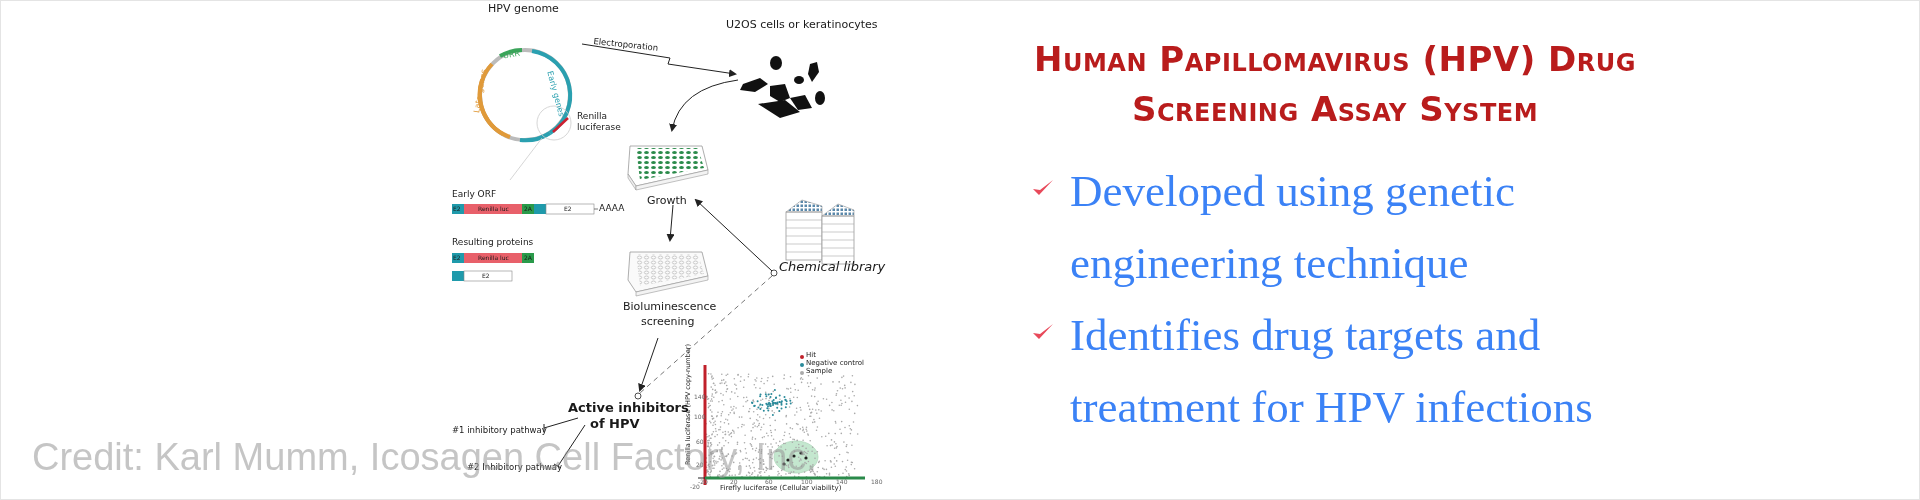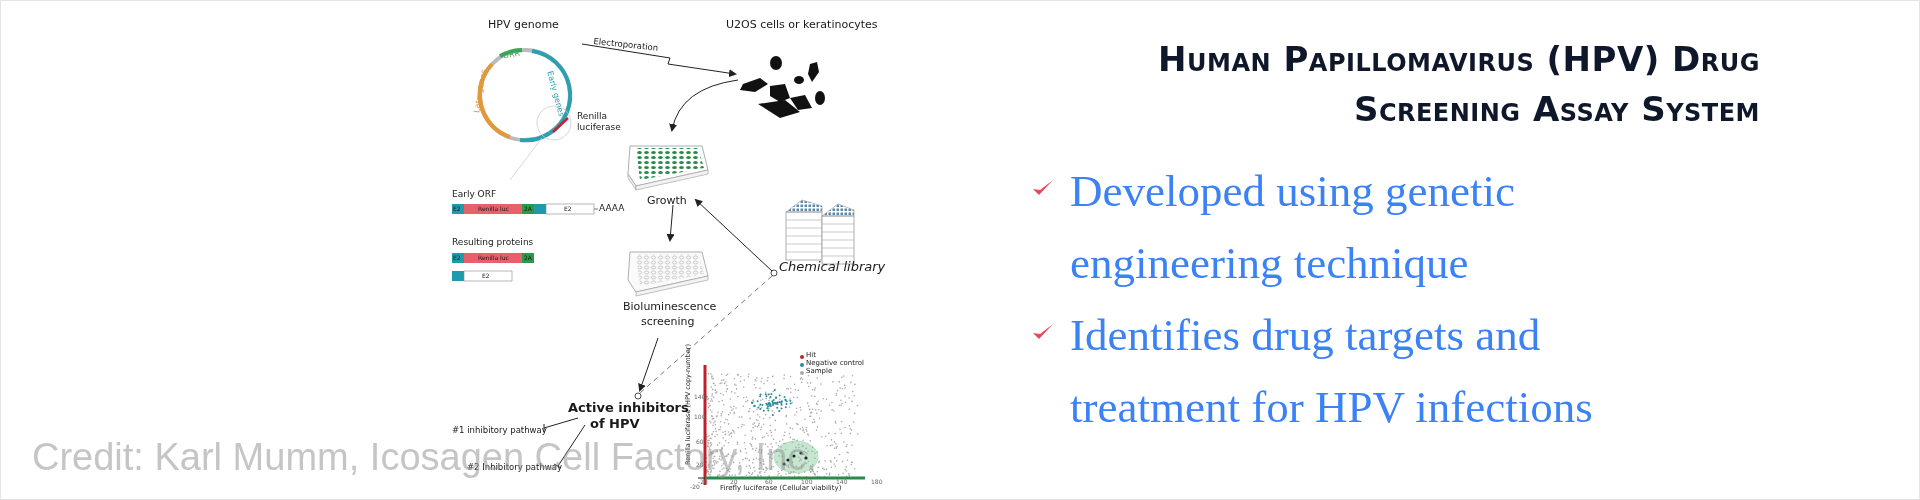--- a/index.html
+++ b/index.html
@@ -12,22 +12,22 @@
     position: absolute; left: 0; top: 0; width: 1918px; height: 498px;
     border: 1px solid #e4e4e4; background: #fff;
   }
   .diagram { position: absolute; left: 440px; top: 0; width: 470px; height: 500px; }
   .diagram svg { position: absolute; left: 0; top: 0; }
   .dlabel {
     position: absolute; font-family: "DejaVu Sans", sans-serif;
     color: #1a1a1a; white-space: nowrap;
   }
   .title {
-    position: absolute; left: 910px; top: 34px; width: 850px; text-align: right;
-    color: #0f172a; font-family: "DejaVu Sans", sans-serif; font-weight: bold;
+    position: absolute; left: 910px; top: 34px; width: 850px; text-align: center;
+    color: #b91c1c; font-family: "DejaVu Sans", sans-serif; font-weight: bold;
     font-size: 34px; line-height: 50px; letter-spacing: 0.5px;
     font-variant: small-caps;
   }
   .bullets { position: absolute; left: 1030px; top: 155px; width: 700px; }
   .bullet { position: relative; padding-left: 40px; margin-bottom: 0; }
   .bullet .check {
     position: absolute; left: 0; top: 20px; width: 26px; height: 26px;
   }
   .bullet .text {
     font-family: "Liberation Serif", "DejaVu Serif", serif;
@@ -873,21 +873,21 @@
       <line x1="15" y1="5" x2="15" y2="125" stroke="#c0202a" stroke-width="3"></line>
       <line x1="15" y1="118" x2="175" y2="118" stroke="#2a8a4a" stroke-width="3"></line>
       <line x1="8" y1="118" x2="15" y2="118" stroke="#222" stroke-width="1"></line>
 
       <circle cx="112" cy="-3" r="2" fill="#c0202a"></circle>
       <circle cx="112" cy="5" r="2" fill="#2a8a9a"></circle>
       <circle cx="112" cy="13" r="2" fill="#aaa"></circle>
     </g>
   </svg>
 
-  <div class="dlabel" style="left:48px;top:18px;font-size:11px;text-align:center;">HPV genome</div>
+  <div class="dlabel" style="left:48px;top:2px;font-size:11px;text-align:center;">HPV genome</div>
   <div class="dlabel" style="left:63px;top:50px;font-size:8px;color:#3aa55a;transform:rotate(-10deg);">URR</div>
   <div class="dlabel" style="left:32px;top:84px;font-size:8px;color:#e09a3a;transform:rotate(-80deg);transform-origin:left top;top:112px;">Late genes</div>
   <div class="dlabel" style="left:114px;top:70px;font-size:8px;color:#2aa0b0;transform:rotate(75deg);transform-origin:left top;">Early genes</div>
   <div class="dlabel" style="left:137px;top:111px;font-size:9px;">Renilla</div>
   <div class="dlabel" style="left:137px;top:122px;font-size:9px;">luciferase</div>
   <div class="dlabel" style="left:154px;top:36px;font-size:8.5px;transform:rotate(6deg);transform-origin:left top;">Electroporation</div>
   <div class="dlabel" style="left:286px;top:18px;font-size:11px;">U2OS cells or keratinocytes</div>
 
   <div class="dlabel" style="left:12px;top:189px;font-size:9px;">Early ORF</div>
   <div class="dlabel" style="left:13px;top:205px;font-size:6px;">E2</div>

